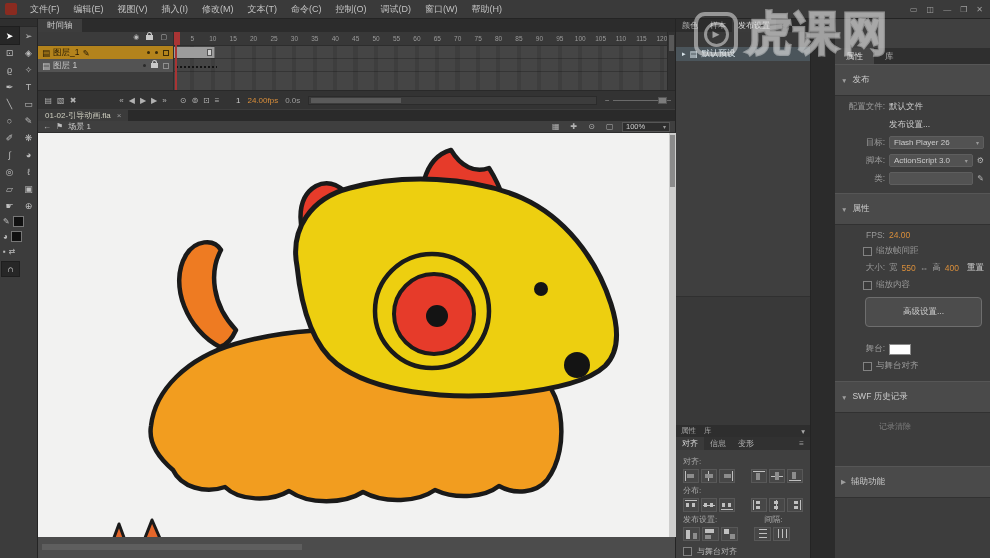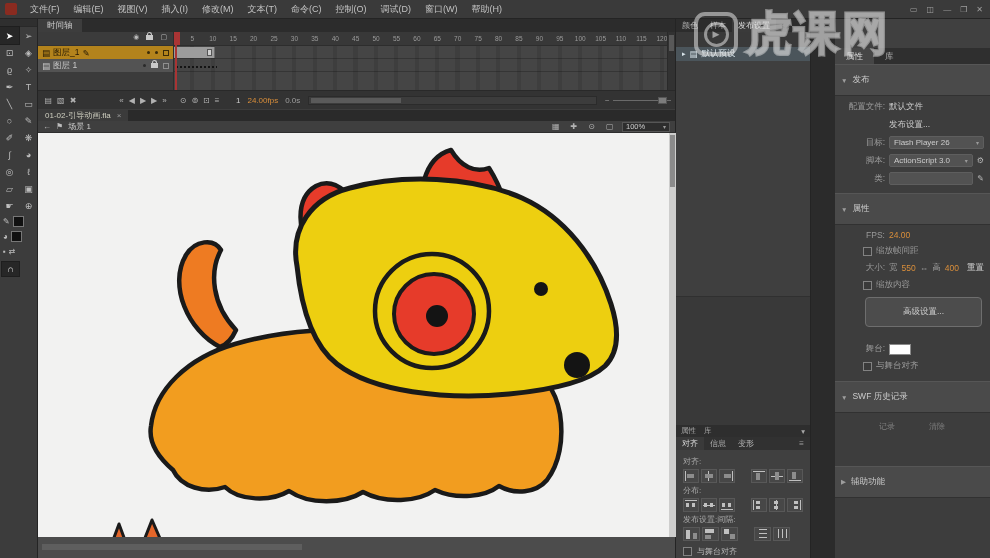--- a/index.html
+++ b/index.html
@@ -83,21 +83,21 @@
 #mid-body{height:250px;background:#3f3f3f;border-bottom:1px solid #303030}
 #preset-row{margin-top:15px;height:14px;background:#4b555b;color:#d6e2e8;font-size:8.5px;display:flex;align-items:center;gap:4px;padding:0 6px}
 
 #align-group{position:absolute;left:0;top:406px;right:0;bottom:0;background:#404040}
 #ag-strip1{height:12px;background:#2e2e2e;display:flex;align-items:center;font-size:7.5px;color:#a8a8a8;padding:0 5px;gap:8px}
 #ag-strip1 .sp{margin-left:auto}
 #ag-tabs{height:13px;background:#313131;display:flex;font-size:8px}
 #ag-menu{margin-left:auto;padding:0 6px;line-height:13px;color:#9f9f9f}
 #align-body{padding:4px 7px 0 7px}
 .lab{font-size:8px;color:#a8a8a8;margin:2px 0 2px 0}
-.lab2{display:flex}.lab2 span:last-child{}
+.lab2{display:flex}.lab2 span:last-child{margin-left:47px}
 .btnrow{display:flex;gap:2px;margin-bottom:2px;align-items:center}
 .grp-gap{width:12px}
 .abtn{width:17px;height:14px;background:#474747;border:1px solid #585858;display:flex;align-items:center;justify-content:center}
 .cbrow{display:flex;align-items:center;gap:5px;margin-top:5px;font-size:8px;color:#b5b5b5}
 .cb{width:9px;height:9px;border:1px solid #828282;background:#3a3a3a;flex:none}
 
 .ai{width:12px;height:10px;position:relative}
 .ai:before,.ai:after{content:"";position:absolute;background:#c0c0c0}
 .ai-al:before{left:0;top:0;width:1px;height:100%}.ai-al:after{left:2px;top:3px;width:7px;height:4px;background:#8d8d8d}
 .ai-ach:before{left:5px;top:0;width:1px;height:100%}.ai-ach:after{left:2px;top:3px;width:8px;height:4px;background:#8d8d8d}
@@ -128,21 +128,21 @@
 .plabel{width:44px;text-align:right;color:#9a9a9a;flex:none;white-space:nowrap}
 .pvalue{color:#c9c9c9;white-space:nowrap}
 .dim{color:#9a9a9a}
 .orange{color:#d98e3a}
 .dd{flex:1;height:13px;background:#525252;border:1px solid #5e5e5e;border-radius:2px;font-size:8px;color:#cccccc;display:flex;align-items:center;justify-content:space-between;padding:0 4px;white-space:nowrap}
 .field{flex:1;height:13px;background:#525252;border:1px solid #5e5e5e;border-radius:2px}
 .sideico{font-size:8px;color:#b5b5b5;flex:none}
 .wide-btn{margin:6px 8px 0 30px;height:30px;background:#4c4c4c;border:1px solid #6e6e6e;border-radius:4px;font-size:8.5px;color:#cccccc;display:flex;align-items:center;justify-content:center}
 #stage-swatch{width:22px;height:11px;border:1px solid #8a8a8a}
 .link-btn{color:#c9c9c9;font-size:8.5px}
-.swf-btns{display:flex;gap:34px;margin:8px 0 0 44px;font-size:8px;color:#7e7e7e}
+.swf-btns{display:flex;margin:8px 0 0 44px;font-size:8px;color:#7e7e7e}
 .spacer46{height:34px}
 </style>
 </head>
 <body>
 
 <div id="root">
 
   <div id="menubar">
     <div id="logo"></div>
     <div id="menu-items" style="display:flex">

